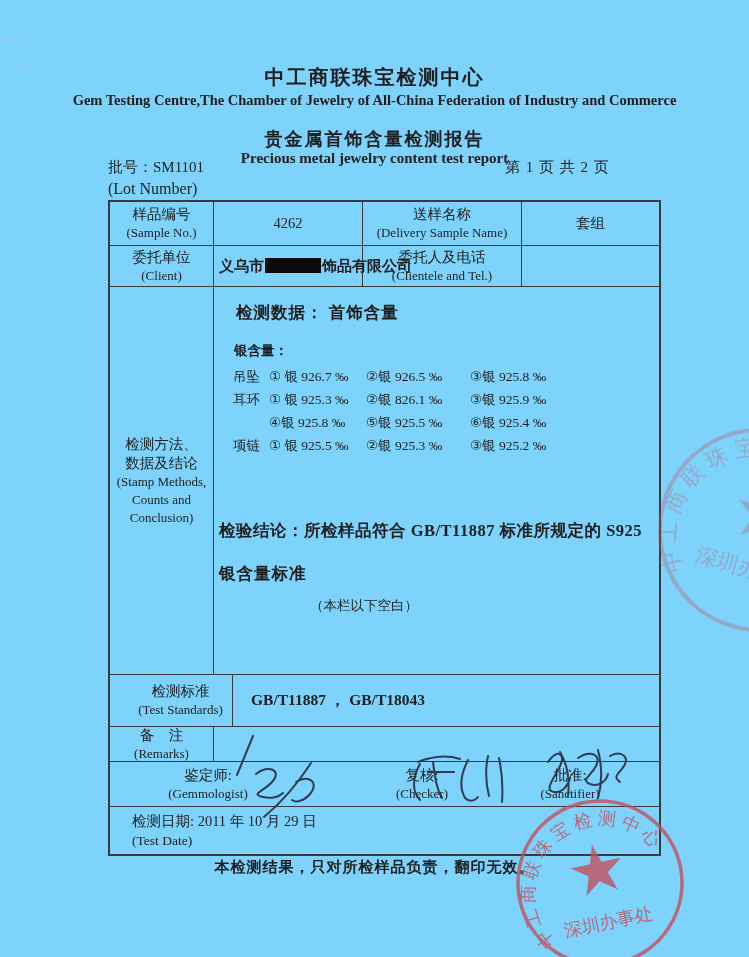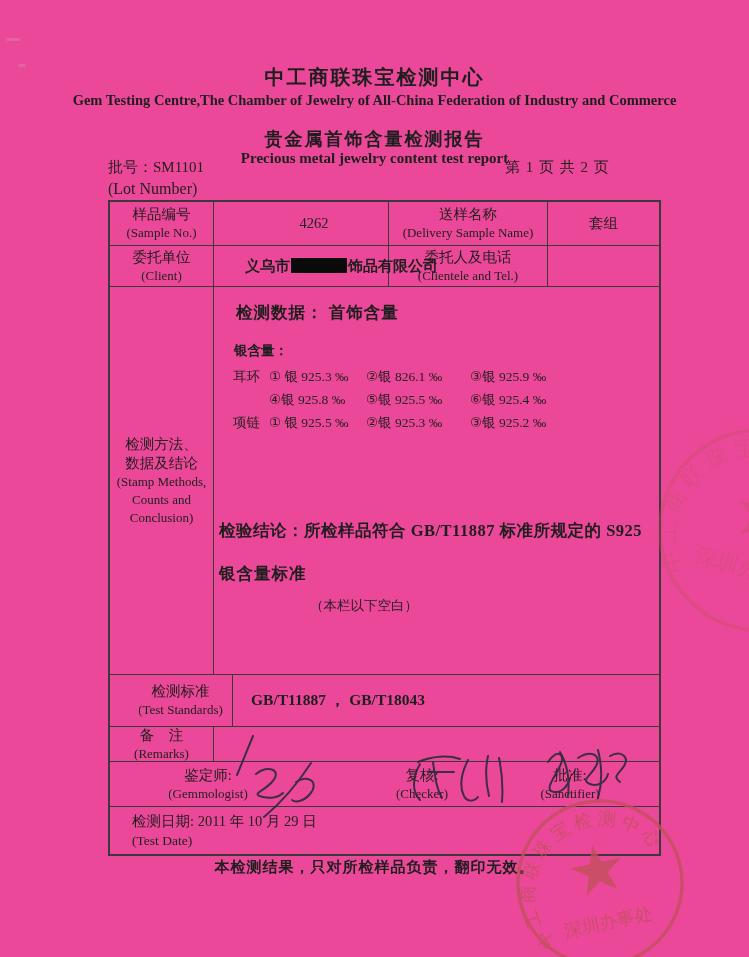--- a/index.html
+++ b/index.html
@@ -1,36 +1,36 @@
 <!DOCTYPE html>
 <html><head>
 <meta charset="utf-8">
 <style>
   html,body{margin:0;padding:0;}
   body{width:749px;height:957px;background:#ffffff;font-family:"Liberation Serif","DejaVu Serif","DejaVu Sans",serif;color:#1e1e1e;}
-  .page{position:relative;width:749px;height:957px;background:#ec4899;overflow:hidden;}
+  .page{position:relative;width:749px;height:957px;background:#7dd3fc;overflow:hidden;}
   .ctr{position:absolute;left:0;width:749px;text-align:center;}
   .b{font-weight:bold;}
   .org-cn{top:64px;font-size:20px;letter-spacing:2px;}
   .org-en{top:92px;font-size:14.5px;}
   .rep-cn{top:127px;font-size:18px;letter-spacing:2px;}
   .rep-en{top:150px;font-size:15px;}
   .lot-cn{position:absolute;left:108px;top:158px;font-size:15px;}
   .lot-en{position:absolute;left:108px;top:180px;font-size:16px;}
   .pageinfo{position:absolute;left:505px;top:158px;font-size:15px;letter-spacing:1px;}
 
   .tbl{position:absolute;left:108px;top:200px;width:553px;border:2px solid #3a3a3a;box-sizing:border-box;}
   .row{display:flex;box-sizing:border-box;border-bottom:1.5px solid #3a3a3a;}
   .row:last-child{border-bottom:none;}
   .cell{box-sizing:border-box;border-right:1.5px solid #3a3a3a;display:flex;flex-direction:column;align-items:center;justify-content:center;}
   .cell.last{border-right:none;}
   .lblcn{font-size:14.5px;line-height:19px;}
   .lblen{font-size:13px;line-height:18px;}
   .c1{width:104px;}
-  .c2{width:149px;margin-left:26px;}
+  .c2{width:149px;}
   .c3{width:159px;}
   .c4{flex:1;}
   .r1{height:44px;}
   .r2{height:41px;}
   .r3{height:388px;}
   .r4{height:52px;padding-left:19px;}
   .r5{height:35px;}
   .r6{height:45px;}
   .r7{height:47px;}
   .val{font-size:14.5px;}
@@ -118,20 +118,26 @@
         <div class="lblcn">数据及结论</div>
         <div class="lblen">(Stamp Methods,</div>
         <div class="lblen">Counts and</div>
         <div class="lblen">Conclusion)</div>
       </div>
       <div class="cell bigcell">
         <div class="dataheading">检测数据： 首饰含量</div>
         <div class="silverheading">银含量：</div>
         <div class="mlines">
           <div class="mline">
+            <span class="mitem">吊坠</span>
+            <span class="mv1">① 银 926.7 ‰</span>
+            <span class="mv2">②银 926.5 ‰</span>
+            <span class="mv3">③银 925.8 ‰</span>
+          </div>
+          <div class="mline">
             <span class="mitem">耳环</span>
             <span class="mv1">① 银 925.3 ‰</span>
             <span class="mv2">②银 826.1 ‰</span>
             <span class="mv3">③银 925.9 ‰</span>
           </div>
           <div class="mline">
             <span class="mitem"></span>
             <span class="mv1">④银 925.8 ‰</span>
             <span class="mv2">⑤银 925.5 ‰</span>
             <span class="mv3">⑥银 925.4 ‰</span>

